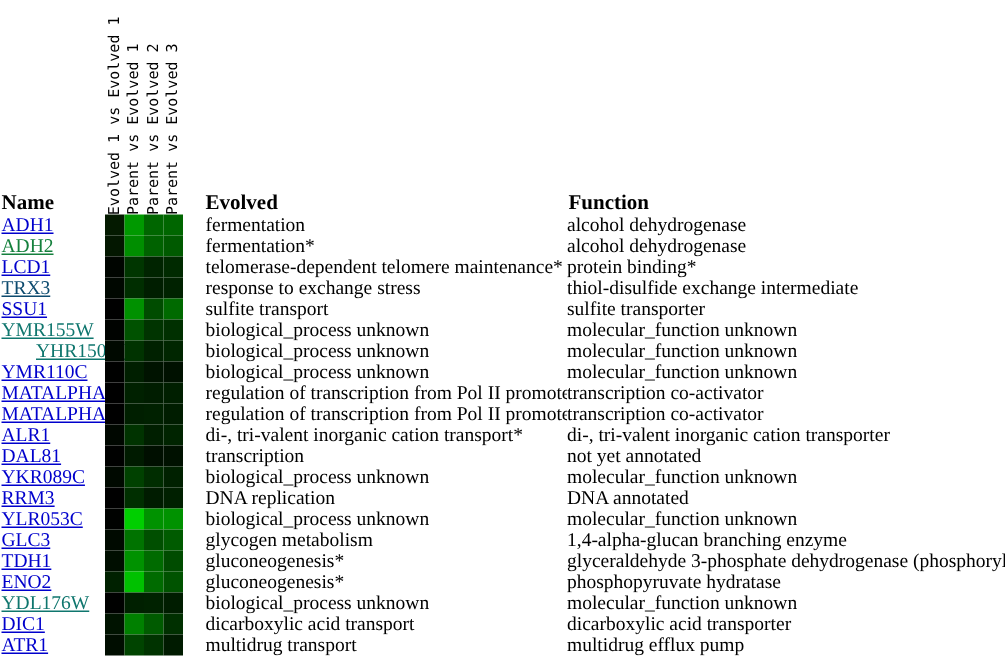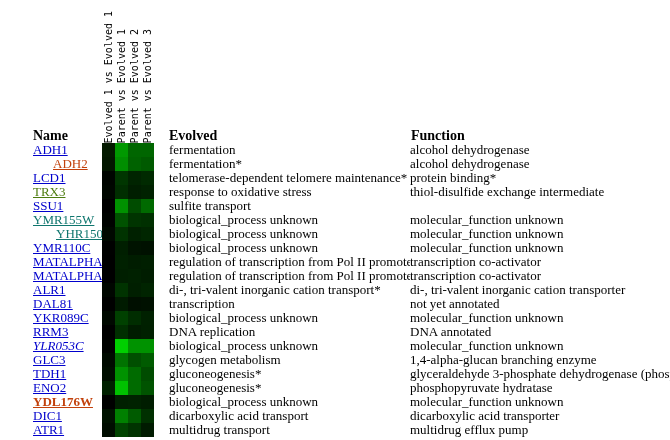--- a/index.html
+++ b/index.html
@@ -6,21 +6,20 @@
   .page {
     position:relative;
     width:670px; height:440px;
     font-family:"Liberation Serif", serif;
     color:#000;
     overflow:hidden;
   }
   .grid-row {
     display:grid;
     grid-template-columns:70px 52px 256px 1fr;
-    margin-left:32px;
   }
   .header-row { align-items:end; height:143px; }
   .bold-hdr {
     font-weight:bold;
     font-size:14px;
     line-height:15px;
     white-space:nowrap;
     padding-left:1px;
   }
   .pad-proc { padding-left:15px; }
@@ -79,21 +78,21 @@
         <div class="cells">
           <div class="cell" style="background: rgb(4, 26, 0);"></div>
           <div class="cell" style="background: rgb(0, 153, 0);"></div>
           <div class="cell" style="background: rgb(0, 102, 0);"></div>
           <div class="cell" style="background: rgb(0, 102, 0);"></div>
         </div>
         <div class="txt-cell pad-proc">fermentation</div>
         <div class="txt-cell">alcohol dehydrogenase</div>
       </div>
       <div class="grid-row row">
-        <div class="gene-cell"><a style="color: #c2410c; padding-left: 20px;">ADH2</a></div>
+        <div class="gene-cell"><a style="color: #15803d;">ADH2</a></div>
         <div class="cells">
           <div class="cell" style="background: rgb(3, 23, 0);"></div>
           <div class="cell" style="background: rgb(0, 142, 0);"></div>
           <div class="cell" style="background: rgb(0, 98, 0);"></div>
           <div class="cell" style="background: rgb(0, 90, 0);"></div>
         </div>
         <div class="txt-cell pad-proc">fermentation*</div>
         <div class="txt-cell">alcohol dehydrogenase</div>
       </div>
       <div class="grid-row row">
@@ -101,39 +100,40 @@
         <div class="cells">
           <div class="cell" style="background: rgb(0, 5, 0);"></div>
           <div class="cell" style="background: rgb(0, 54, 0);"></div>
           <div class="cell" style="background: rgb(0, 36, 0);"></div>
           <div class="cell" style="background: rgb(0, 42, 0);"></div>
         </div>
         <div class="txt-cell pad-proc">telomerase-dependent telomere maintenance*</div>
         <div class="txt-cell">protein binding*</div>
       </div>
       <div class="grid-row row">
-        <div class="gene-cell"><a style="color: #4d7c0f; text-align: center;">TRX3</a></div>
+        <div class="gene-cell"><a style="color: #0c4a6e; text-align: center;">TRX3</a></div>
         <div class="cells">
           <div class="cell" style="background: rgb(0, 7, 0);"></div>
           <div class="cell" style="background: rgb(0, 46, 0);"></div>
           <div class="cell" style="background: rgb(0, 30, 0);"></div>
           <div class="cell" style="background: rgb(0, 34, 0);"></div>
         </div>
-        <div class="txt-cell pad-proc">response to oxidative stress</div>
+        <div class="txt-cell pad-proc">response to exchange stress</div>
         <div class="txt-cell">thiol-disulfide exchange intermediate</div>
       </div>
       <div class="grid-row row">
         <div class="gene-cell"><a style="color: rgb(0, 0, 204);">SSU1</a></div>
         <div class="cells">
           <div class="cell" style="background: rgb(0, 0, 0);"></div>
           <div class="cell" style="background: rgb(0, 145, 0);"></div>
           <div class="cell" style="background: rgb(0, 76, 0);"></div>
           <div class="cell" style="background: rgb(0, 106, 0);"></div>
         </div>
         <div class="txt-cell pad-proc">sulfite transport</div>
+        <div class="txt-cell">sulfite transporter</div>
       </div>
       <div class="grid-row row">
         <div class="gene-cell"><a style="color: #0f766e;">YMR155W</a></div>
         <div class="cells">
           <div class="cell" style="background: rgb(0, 3, 0);"></div>
           <div class="cell" style="background: rgb(0, 82, 0);"></div>
           <div class="cell" style="background: rgb(0, 52, 0);"></div>
           <div class="cell" style="background: rgb(0, 48, 0);"></div>
         </div>
         <div class="txt-cell pad-proc">biological_process unknown</div>
@@ -221,21 +221,21 @@
         <div class="cells">
           <div class="cell" style="background: rgb(0, 0, 0);"></div>
           <div class="cell" style="background: rgb(0, 47, 0);"></div>
           <div class="cell" style="background: rgb(0, 28, 0);"></div>
           <div class="cell" style="background: rgb(0, 32, 0);"></div>
         </div>
         <div class="txt-cell pad-proc">DNA replication</div>
         <div class="txt-cell">DNA annotated</div>
       </div>
       <div class="grid-row row">
-        <div class="gene-cell"><a style="color: rgb(0, 0, 204); font-style: italic;">YLR053C</a></div>
+        <div class="gene-cell"><a style="color: rgb(0, 0, 204);">YLR053C</a></div>
         <div class="cells">
           <div class="cell" style="background: rgb(0, 2, 0);"></div>
           <div class="cell" style="background: rgb(0, 207, 0);"></div>
           <div class="cell" style="background: rgb(0, 146, 0);"></div>
           <div class="cell" style="background: rgb(0, 146, 0);"></div>
         </div>
         <div class="txt-cell pad-proc">biological_process unknown</div>
         <div class="txt-cell">molecular_function unknown</div>
       </div>
       <div class="grid-row row">
@@ -265,21 +265,21 @@
         <div class="cells">
           <div class="cell" style="background: rgb(0, 33, 0);"></div>
           <div class="cell" style="background: rgb(0, 193, 0);"></div>
           <div class="cell" style="background: rgb(0, 107, 0);"></div>
           <div class="cell" style="background: rgb(0, 83, 0);"></div>
         </div>
         <div class="txt-cell pad-proc">gluconeogenesis*</div>
         <div class="txt-cell">phosphopyruvate hydratase</div>
       </div>
       <div class="grid-row row">
-        <div class="gene-cell"><a style="color: #c2410c; font-weight: bold;">YDL176W</a></div>
+        <div class="gene-cell"><a style="color: #0f766e;">YDL176W</a></div>
         <div class="cells">
           <div class="cell" style="background: rgb(0, 1, 0);"></div>
           <div class="cell" style="background: rgb(0, 32, 0);"></div>
           <div class="cell" style="background: rgb(0, 34, 0);"></div>
           <div class="cell" style="background: rgb(0, 29, 0);"></div>
         </div>
         <div class="txt-cell pad-proc">biological_process unknown</div>
         <div class="txt-cell">molecular_function unknown</div>
       </div>
       <div class="grid-row row">

